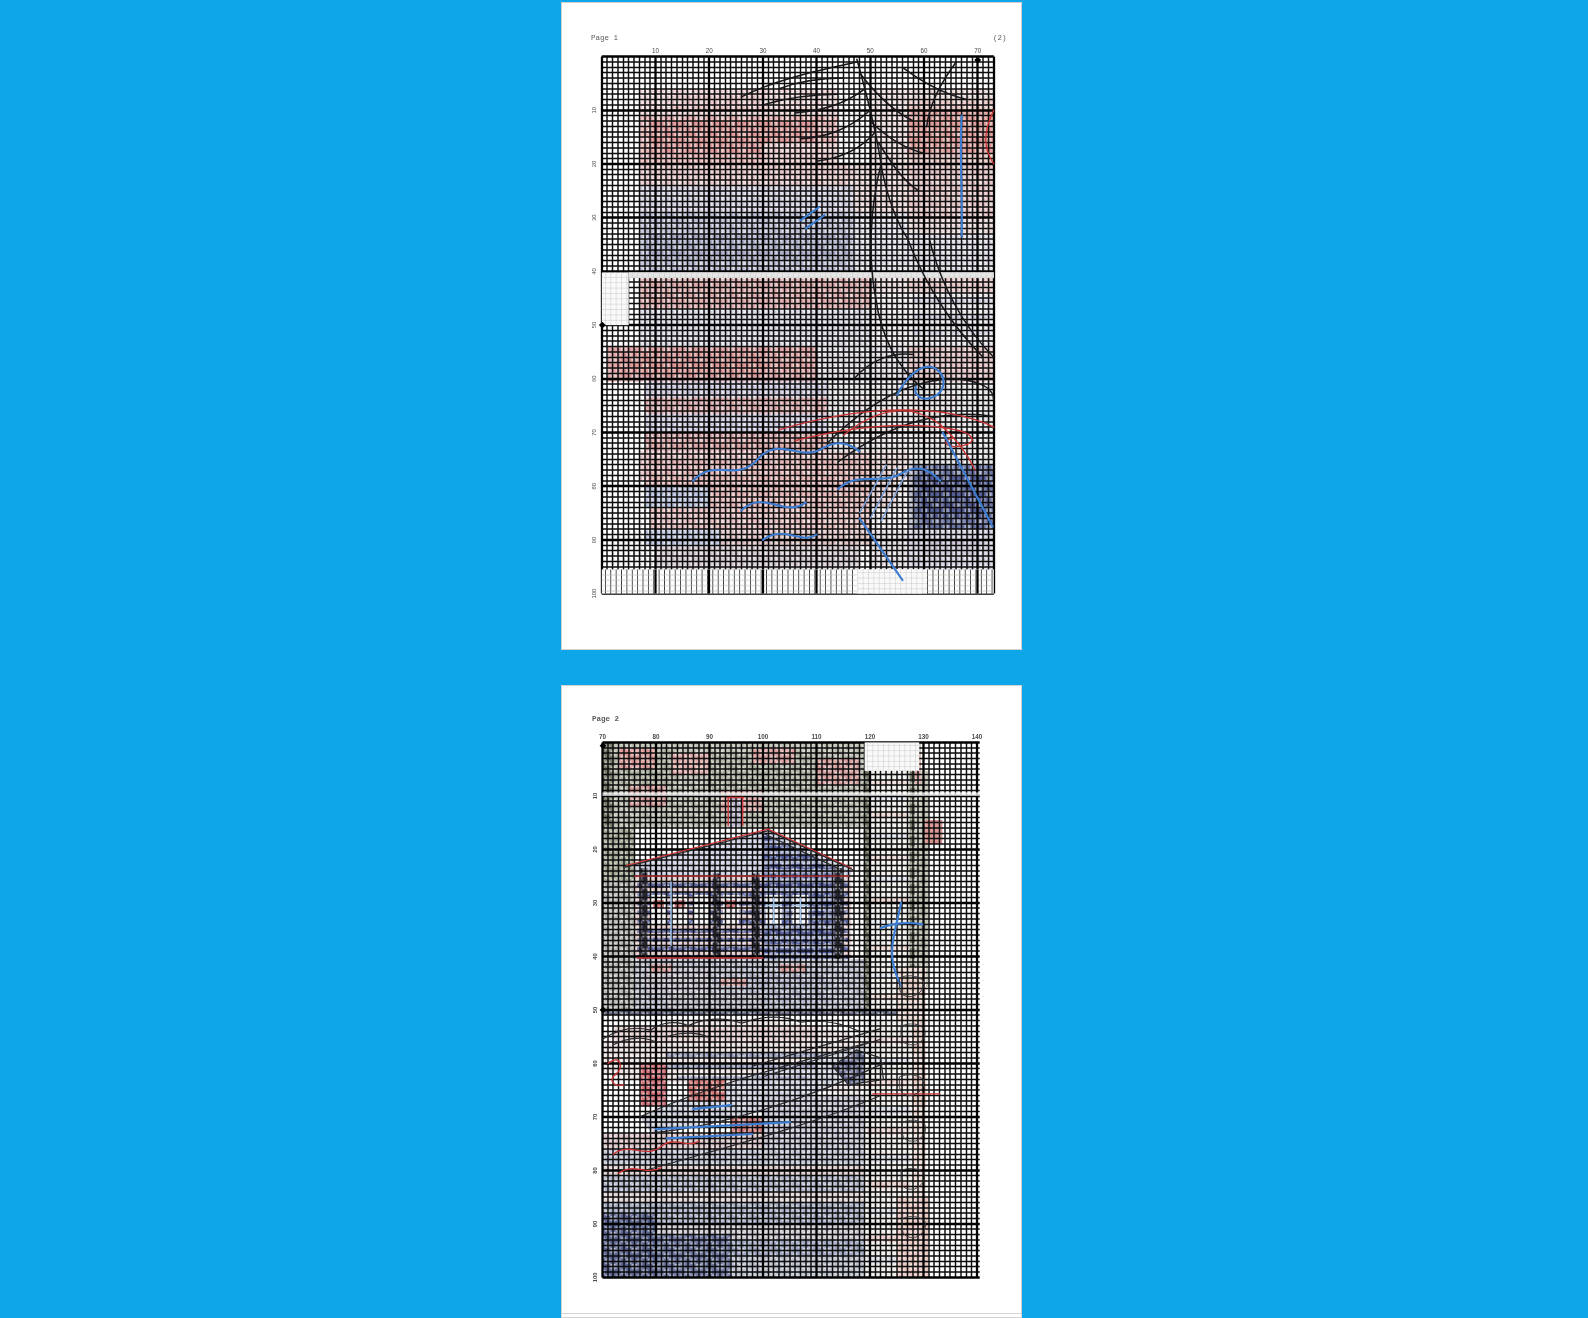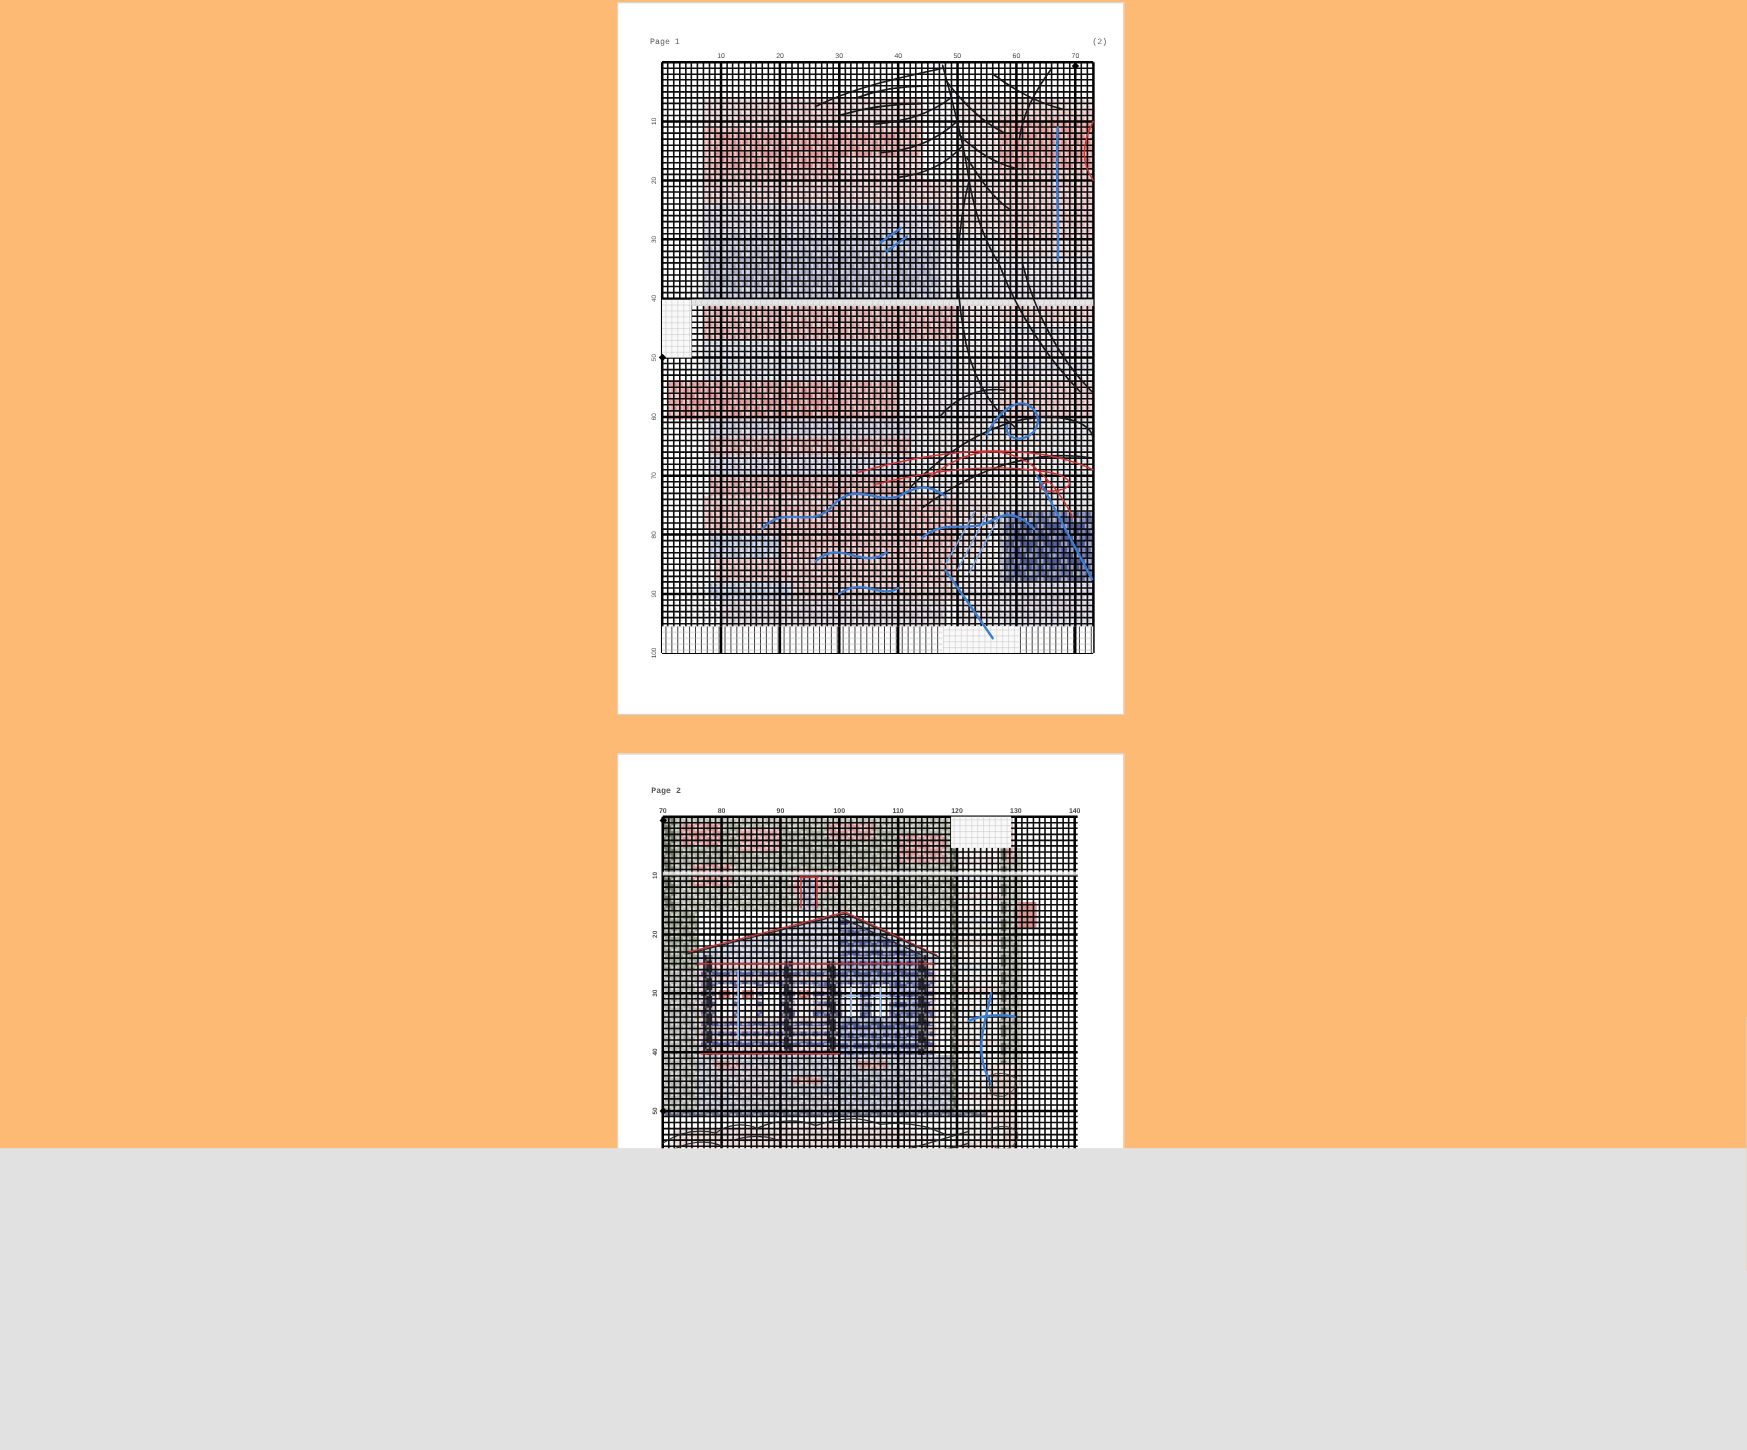--- a/index.html
+++ b/index.html
@@ -1,14 +1,14 @@
 <!DOCTYPE html>
 <html><head><meta charset="utf-8"><style>
 html,body{margin:0;padding:0;background:#e1e1e1;font-family:"Liberation Sans",sans-serif;}
-#wrap{position:relative;width:1588px;height:1044px;background:#fdba74;overflow:hidden;}
+#wrap{position:relative;width:1588px;height:1318px;background:#0ea5e9;overflow:hidden;}
 .page{position:absolute;left:561px;width:461px;background:#fff;border:1px solid #d2d2d2;box-sizing:border-box;}
 </style></head><body>
 <div id="wrap">
 
 <div class="page" style="top:2px;height:648px;"><svg width="461" height="648" viewBox="0 0 461 648">
         <defs>
 <pattern id="g1a" width="5.37" height="5.37" patternUnits="userSpaceOnUse">
   <path d="M0 0H5.37M0 0V5.37" stroke="#0c0c0c" stroke-width="1.5" fill="none"></path>
 </pattern>
 <pattern id="g10a" width="53.7" height="53.7" patternUnits="userSpaceOnUse">

